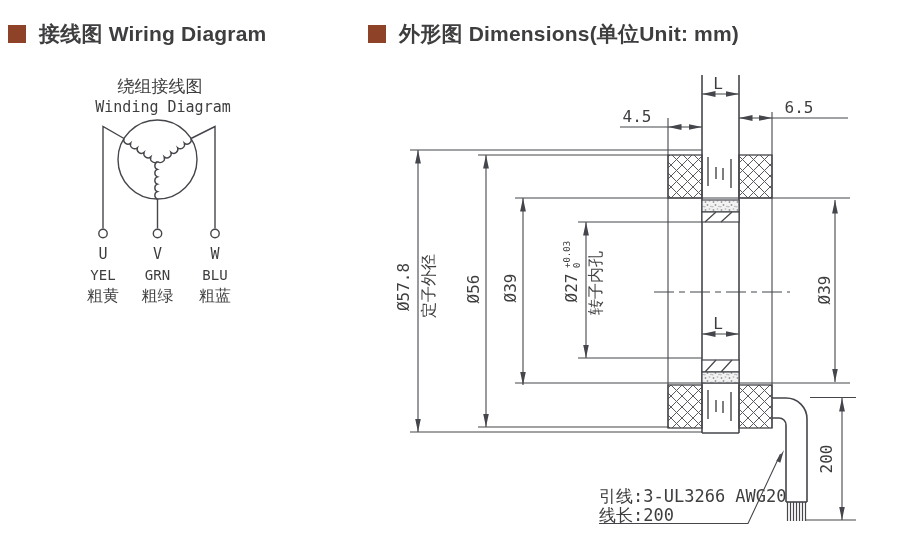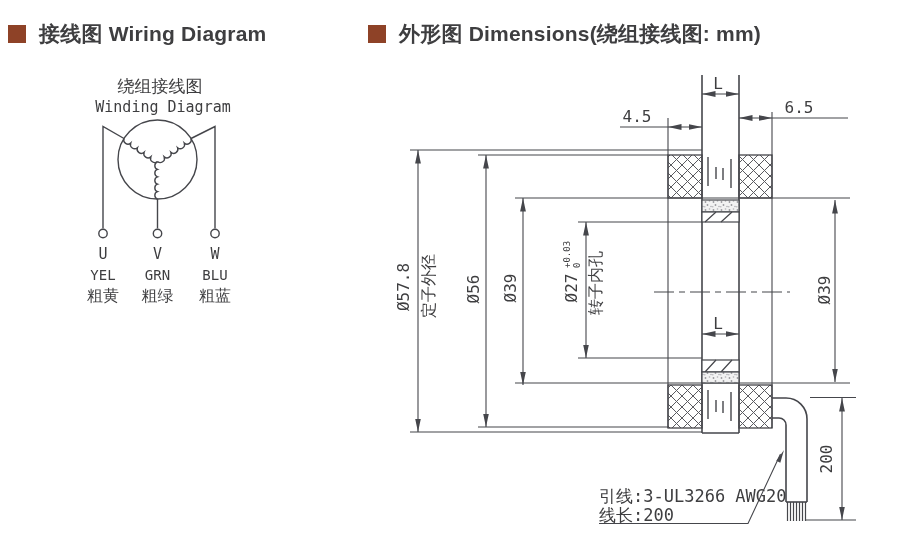--- a/index.html
+++ b/index.html
@@ -16,21 +16,21 @@
 <body>
 
 <div id="stage">
 
   <div class="hdr" style="left:8px;">
     <span class="bullet"></span>
     <span>接线图 Wiring Diagram</span>
   </div>
   <div class="hdr" style="left:368px;">
     <span class="bullet"></span>
-    <span>外形图 Dimensions(绕组接线图: mm)</span>
+    <span>外形图 Dimensions(单位Unit: mm)</span>
   </div>
 
   <svg width="900" height="545" viewBox="0 0 900 545" style="position:absolute;left:0;top:0;">
     <defs>
       <marker id="arw" viewBox="0 0 14 8" refX="13.5" refY="4" markerWidth="14" markerHeight="8" orient="auto-start-reverse" markerUnits="userSpaceOnUse">
         <path d="M13.5,4 L0,1.1 L0,6.9 Z" fill="#45464b"></path>
       </marker>
       <pattern id="xh" width="11" height="11" patternUnits="userSpaceOnUse">
         <path d="M0,0 L11,11 M11,0 L0,11" stroke="#5a5b60" stroke-width="1"></path>
       </pattern>

